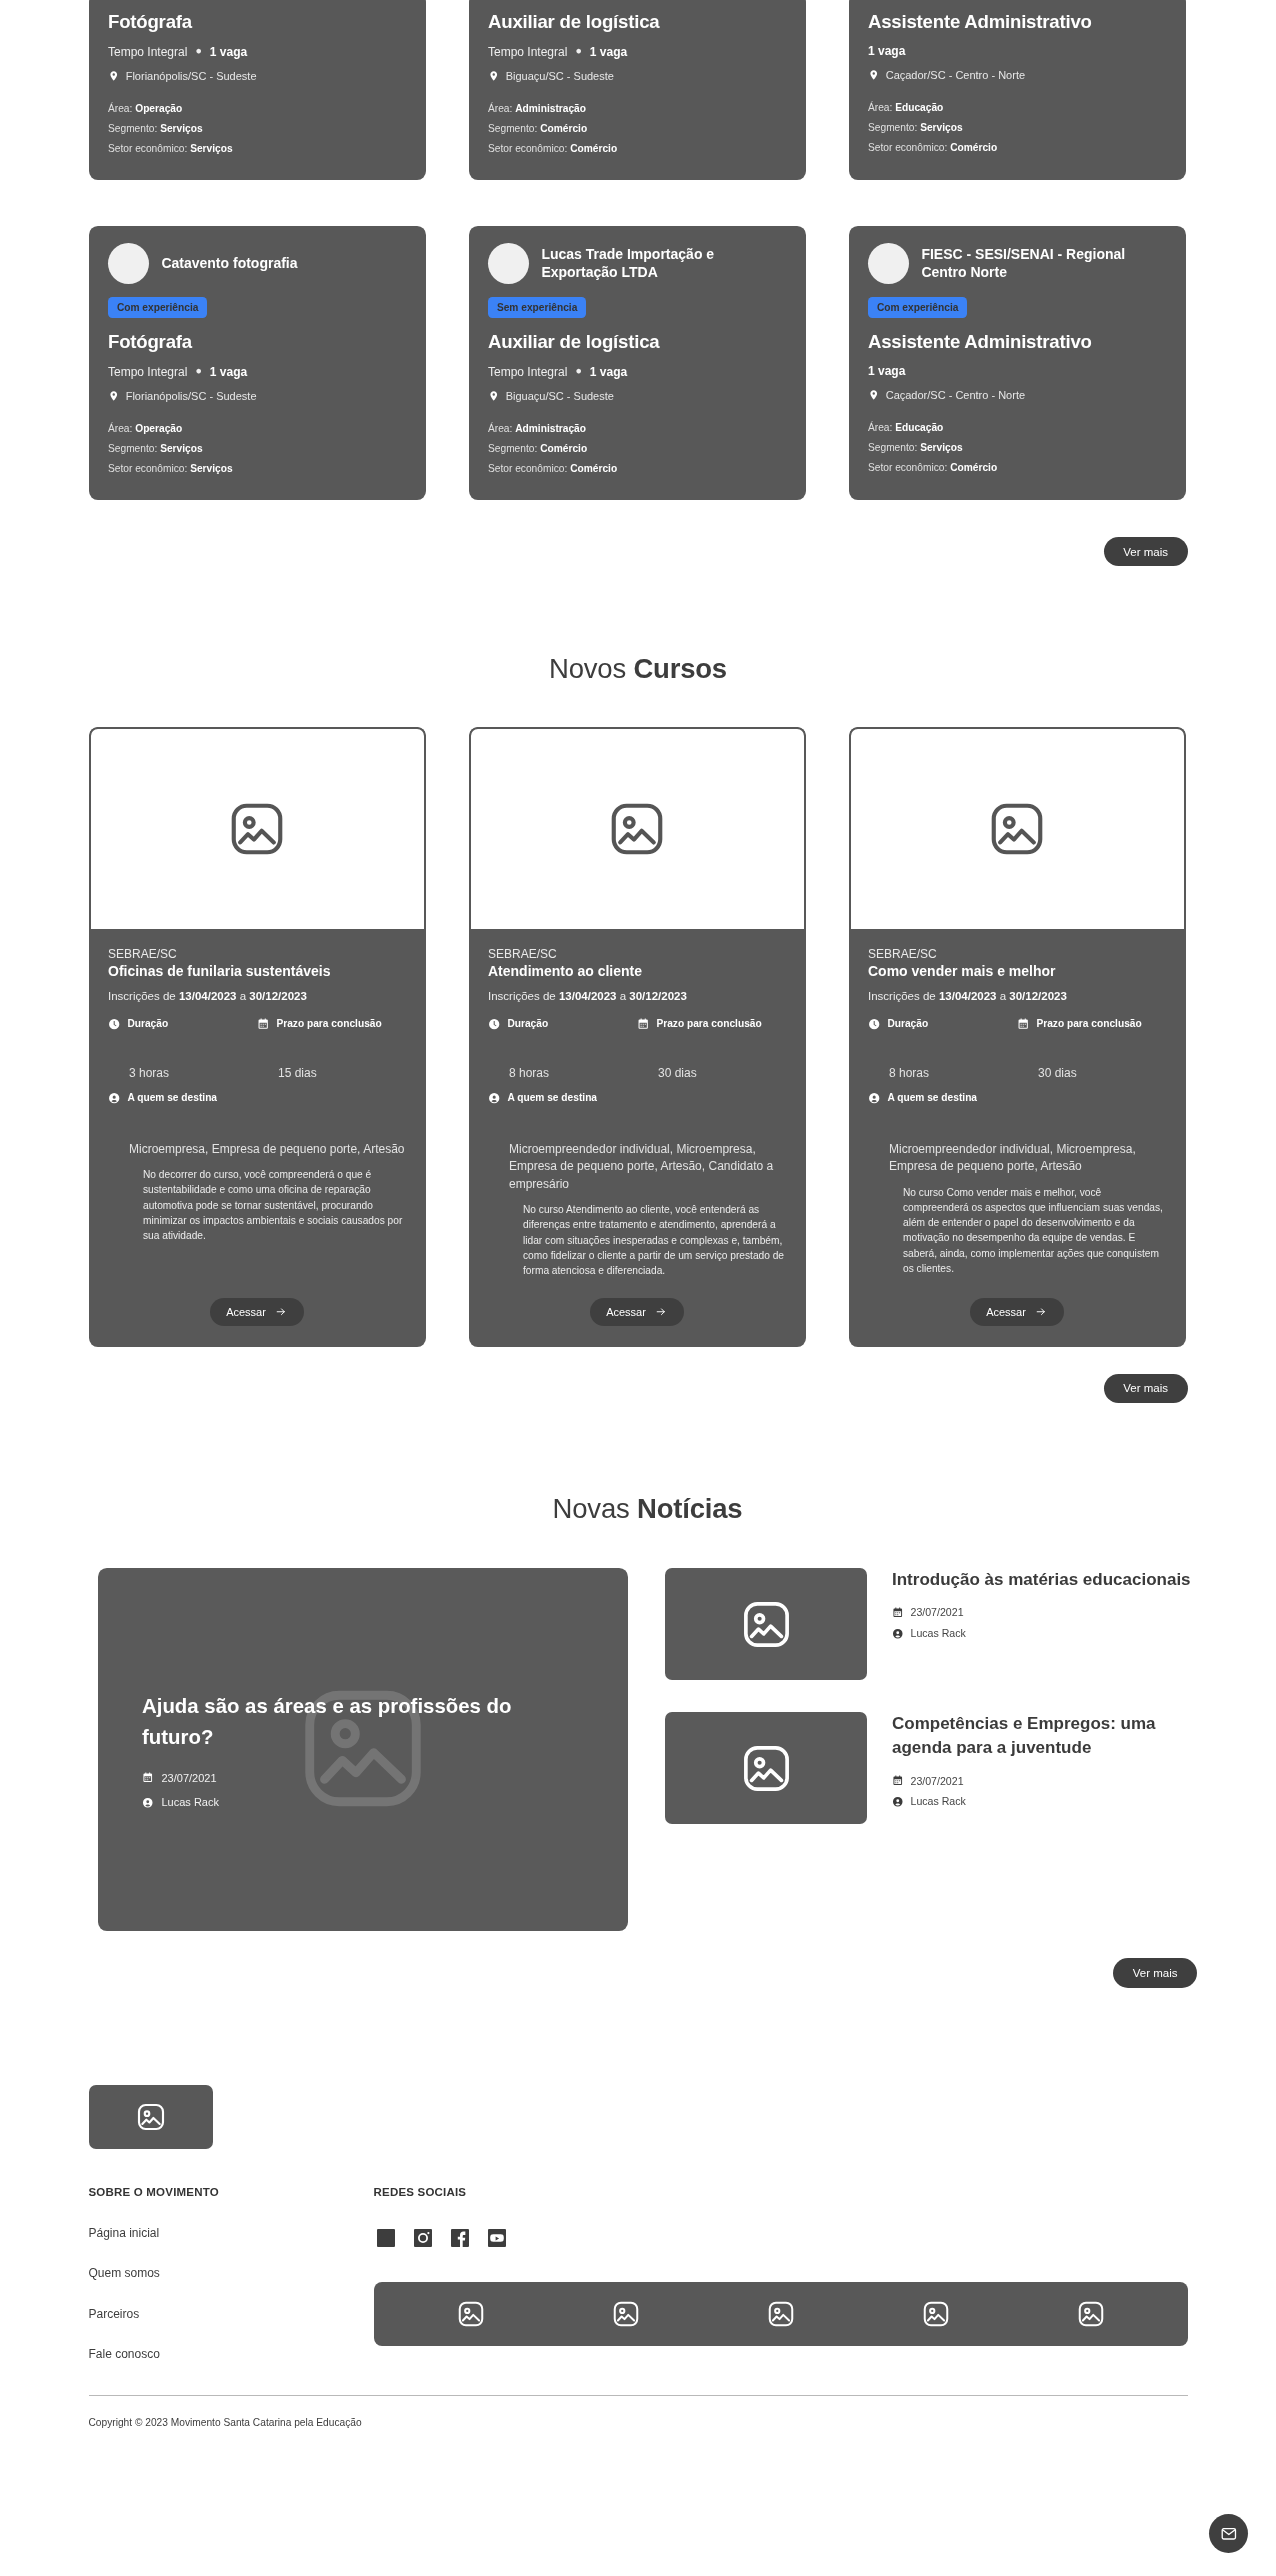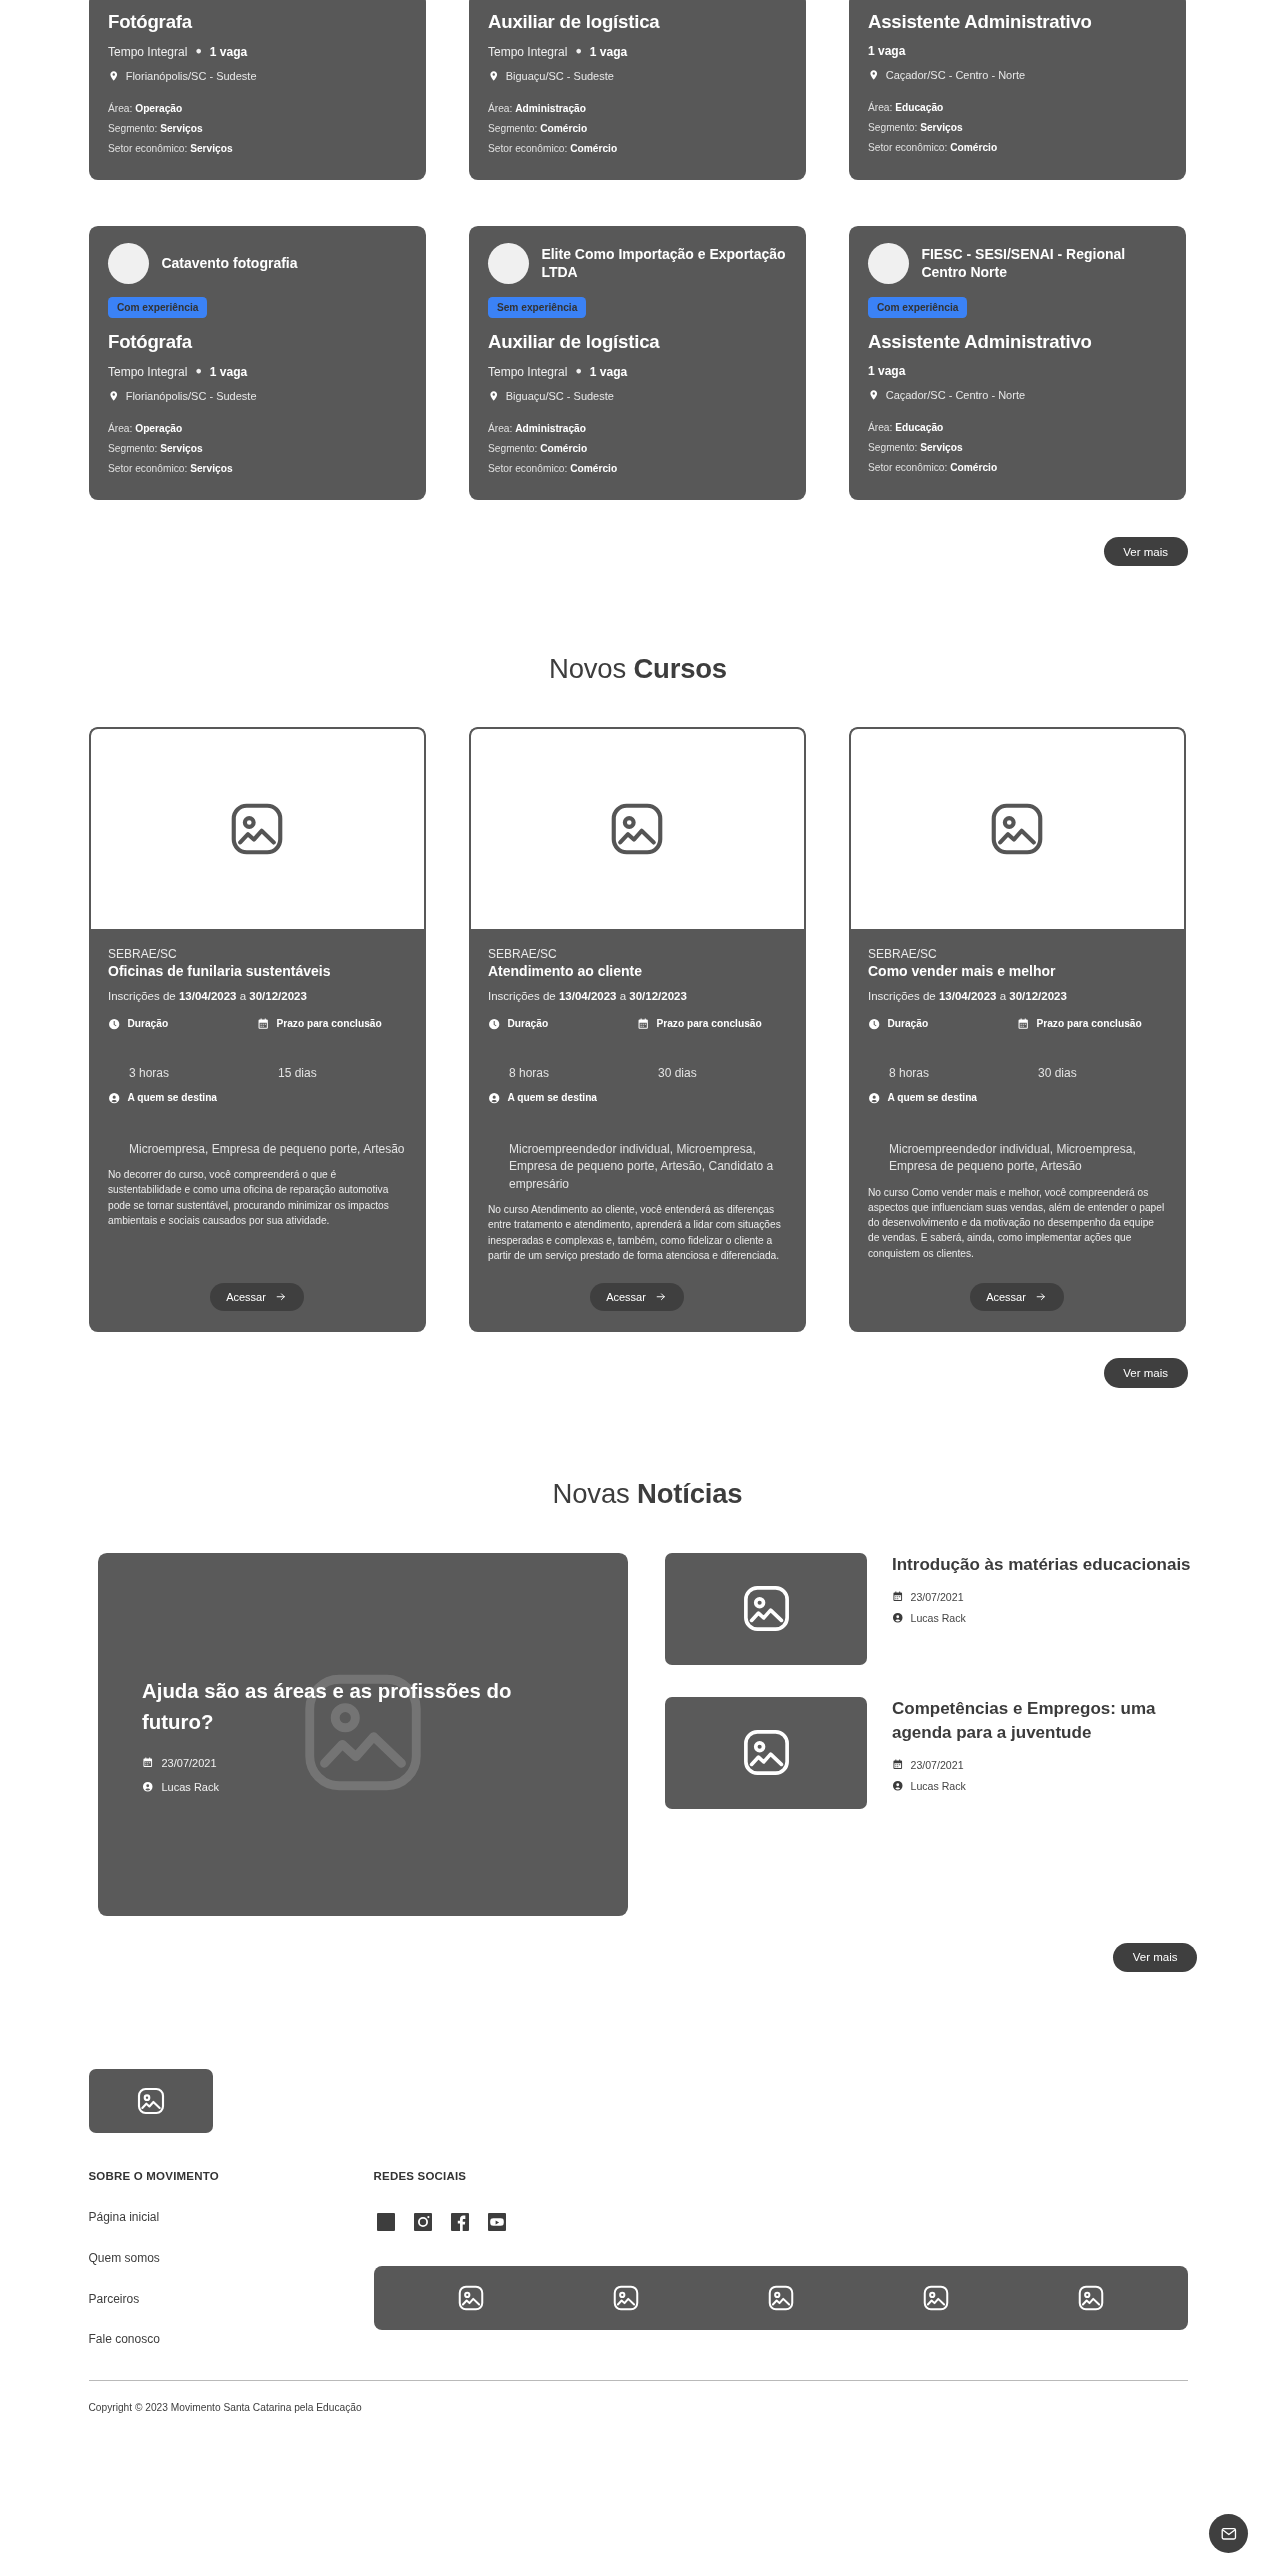--- a/index.html
+++ b/index.html
@@ -125,21 +125,21 @@
   .course-provider { font-size: 12px; color: #eaeaea; margin-bottom: 1.8px; }
   .course-name { font-size: 14px; font-weight: bold; margin-bottom: 9.7px; line-height:1.2; }
   .course-dates { font-size: 11.5px; color: #ececec; margin-bottom: 16px; }
   .course-dates b { font-weight: bold; color:#fff; }
   .course-icons-row { display: flex; gap: 0; margin-bottom: 12.4px; }
   .ci-block { width: 50%; }
   .ci-head { display: flex; align-items: flex-start; gap: 7px; font-size: 10.2px; font-weight: bold; color:#fff; margin-bottom: 4.4px;}
   .ci-val { font-size: 12px; color: #e3e3e3; padding-left: 21px; margin-top: 36px; }
   .ci-block.full { width: 100%; }
   .ci-val.wrap-val { line-height: 1.45; }
-  .course-desc { font-size: 10.2px; color: #ececec; line-height: 1.5; margin-top: 8.9px; }
+  .course-desc { font-size: 10.2px; color: #ececec; line-height: 1.5; margin-top: 8.9px; margin-left: 35px; }
   .acessar-wrap { display: flex; justify-content: center; margin-top: auto; padding-top: 19.5px; }
   .acessar {
     background: #3f3f3f; color:#fff; border: none; font-family: inherit;
     font-size: 11px; border-radius: 14px; padding: 8px 16px; cursor: pointer;
     display: inline-flex; align-items: center; gap: 8px;
   }
 
   
   .news-grid { width: 1099px; margin: 0 auto; display: flex; gap: 37px; }
   .news-hero {
@@ -279,21 +279,21 @@
       <div class="job-attrs">
         <div><span>Área:</span> <b>Operação</b></div>
         <div><span>Segmento:</span> <b>Serviços</b></div>
         <div><span>Setor econômico:</span> <b>Serviços</b></div>
       </div>
     </div>
 
     <div class="job-card">
       <div class="job-company">
         <div class="company-avatar"></div>
-        <div class="company-name">Elite Como Importação e Exportação LTDA</div>
+        <div class="company-name">Lucas Trade Importação e Exportação LTDA</div>
       </div>
       <div class="exp-badge">Sem experiência</div>
       <div class="job-title">Auxiliar de logística</div>
       <div class="job-meta">
         <span>Tempo Integral</span><span class="dot">●</span><b>1 vaga</b>
       </div>
       <div class="job-loc">
         <span class="pin"><svg width="11.5" height="14" viewBox="0 0 24 24" fill="#fff">
               <path d="M12 2C8.1 2 5 5.1 5 9c0 5.2 7 13 7 13s7-7.8 7-13c0-3.9-3.1-7-7-7zm0 9.5A2.5 2.5 0 1 1 12 6.5a2.5 2.5 0 0 1 0 5z"></path>
             </svg></span>

